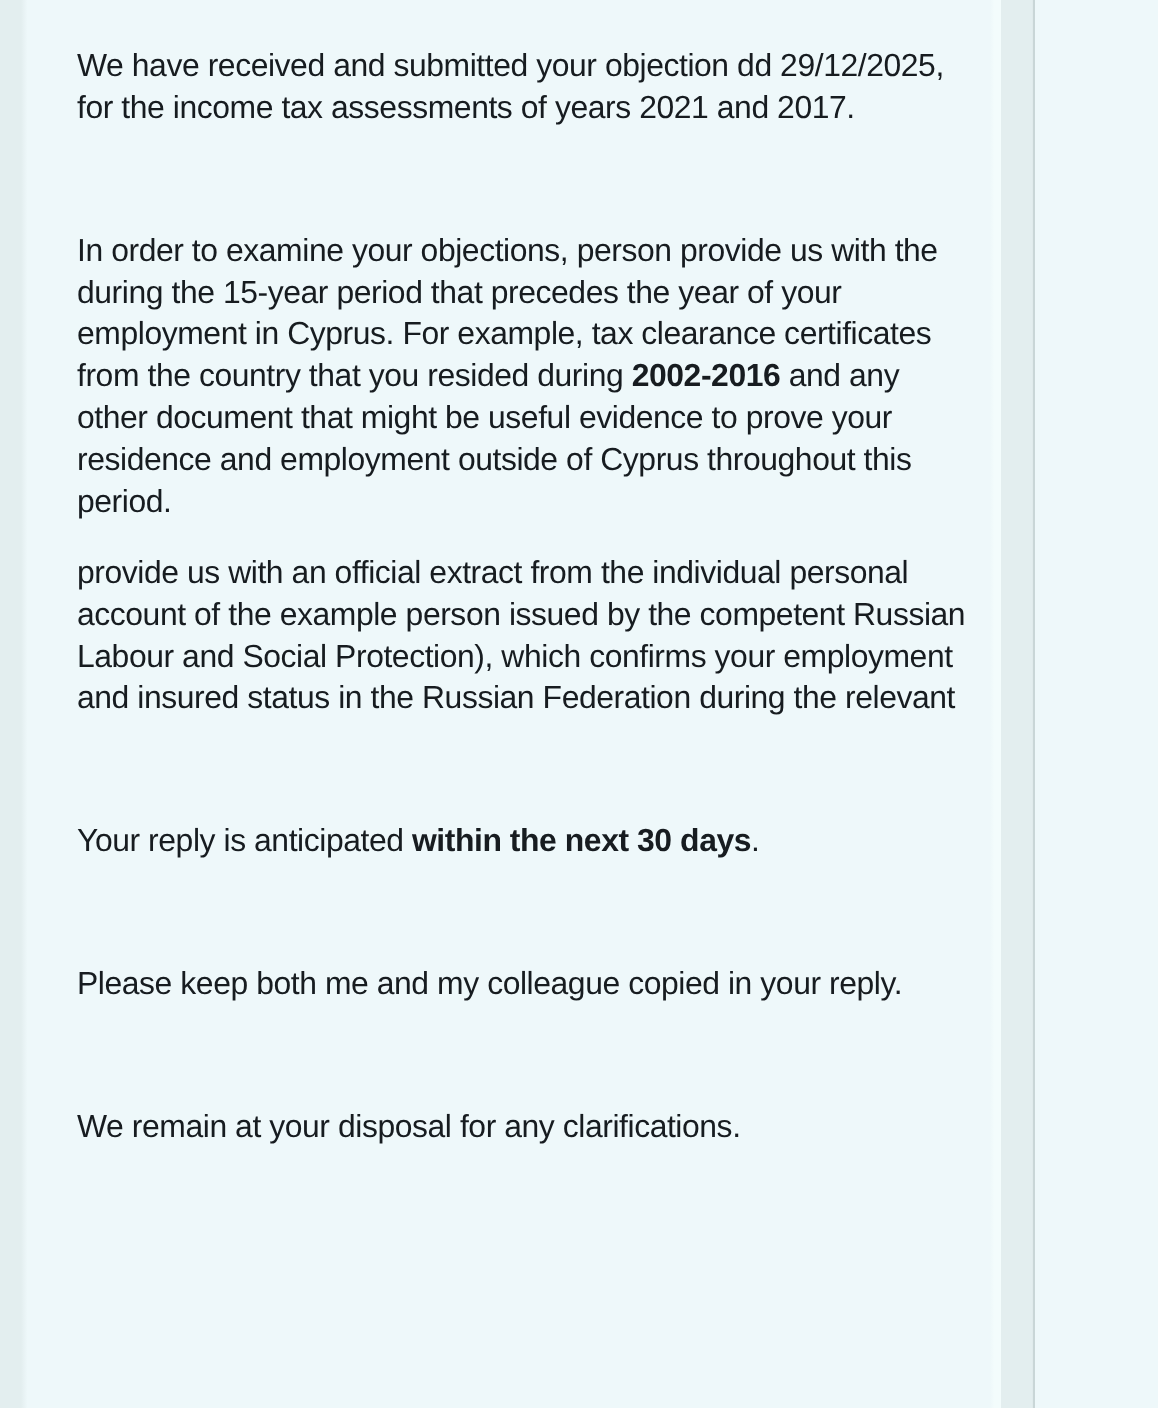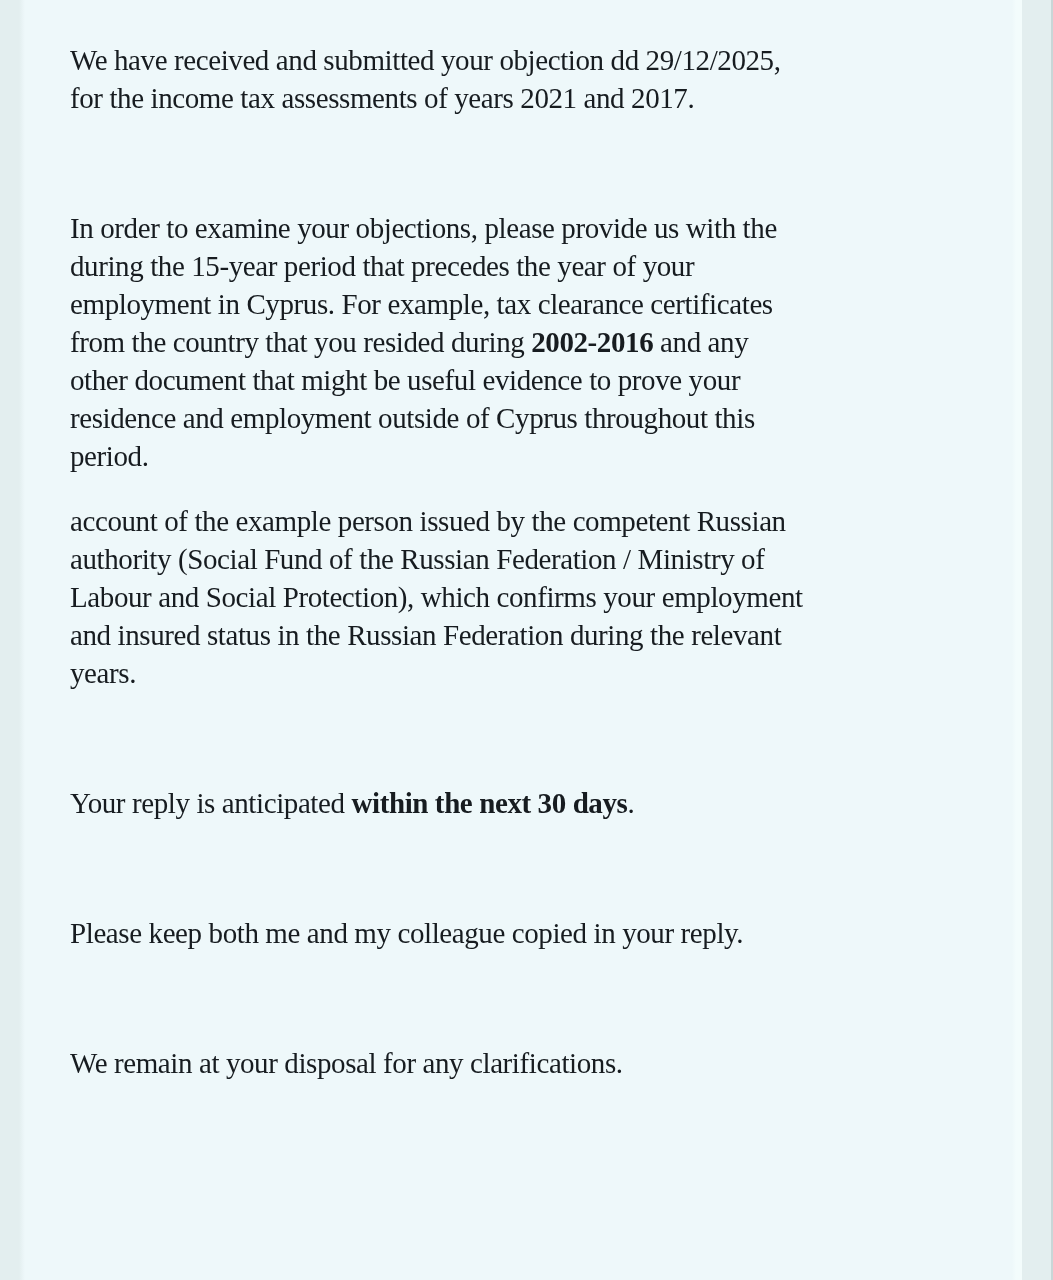--- a/index.html
+++ b/index.html
@@ -5,23 +5,23 @@
   :root{
     --bg:#eef8fa;
     --strip:#e3eeef;
     --strip-light:#f3fcfc;
     --edge-line:#c9d6d7;
     --text:#171c20;
   }
   *{margin:0;padding:0;box-sizing:border-box;}
   html,body{width:1053px;height:1280px;background:var(--bg);}
   .page{
-    position:relative;width:1053px;height:1280px;overflow:hidden;
+    position:relative;width:941px;height:1280px;overflow:hidden;
     background:var(--bg);
-    font-family:Liberation Serif, serif;
+    font-family:Liberation Sans, sans-serif;
     color:var(--text);
   }
   .edge-left{
     position:absolute;left:0;top:0;bottom:0;width:25px;
     background:linear-gradient(to right, var(--strip) 0 76%, var(--bg) 100%);
   }
   .right-gutter-light{
     position:absolute;right:31px;top:0;bottom:0;width:10px;
     background:linear-gradient(to right, var(--bg) 0, var(--strip-light) 40%, var(--strip-light) 100%);
   }
@@ -45,34 +45,33 @@
 
 <div class="page">
   <div class="edge-left"></div>
   <div class="content" id="email-body">
       <div class="para">
         <div class="line"><span class="seg">We have received and submitted your objection dd 29/12/2025,</span></div>
         <div class="line"><span class="seg">for the income tax assessments of years 2021 and 2017.</span></div>
       </div>
       <div class="para empty"></div>
       <div class="para">
-        <div class="line"><span class="seg">In order to examine your objections, please provide us with the</span></div>
+        <div class="line"><span class="seg">In order to examine your objections, person provide us with the</span></div>
         <div class="line"><span class="seg">during the 15-year period that precedes the year of your</span></div>
         <div class="line"><span class="seg">employment in Cyprus. For example, tax clearance certificates</span></div>
         <div class="line"><span class="seg">from the country that you resided during </span><span class="seg b">2002-2016</span><span class="seg"> and any</span></div>
         <div class="line"><span class="seg">other document that might be useful evidence to prove your</span></div>
         <div class="line"><span class="seg">residence and employment outside of Cyprus throughout this</span></div>
         <div class="line"><span class="seg">period.</span></div>
       </div>
       <div class="para">
+        <div class="line"><span class="seg">provide us with an official extract from the individual personal</span></div>
         <div class="line"><span class="seg">account of the example person issued by the competent Russian</span></div>
-        <div class="line"><span class="seg">authority (Social Fund of the Russian Federation / Ministry of</span></div>
         <div class="line"><span class="seg">Labour and Social Protection), which confirms your employment</span></div>
         <div class="line"><span class="seg">and insured status in the Russian Federation during the relevant</span></div>
-        <div class="line"><span class="seg">years.</span></div>
       </div>
       <div class="para empty"></div>
       <div class="para">
         <div class="line"><span class="seg">Your reply is anticipated </span><span class="seg b">within the next 30 days</span><span class="seg">.</span></div>
       </div>
       <div class="para empty"></div>
       <div class="para">
         <div class="line"><span class="seg">Please keep both me and my colleague copied in your reply.</span></div>
       </div>
       <div class="para empty"></div>

